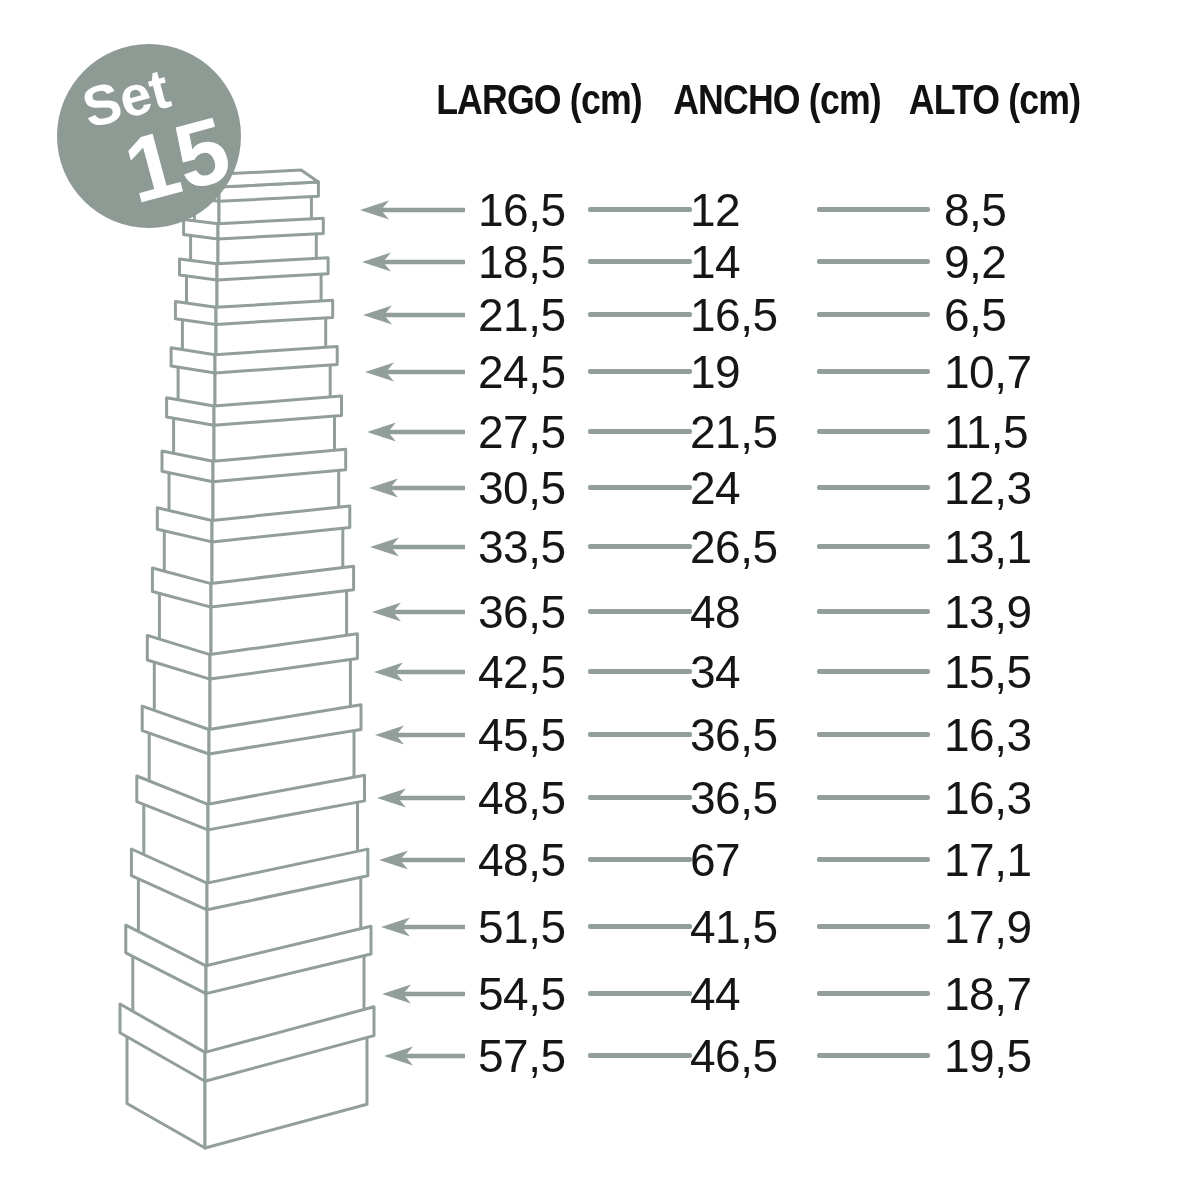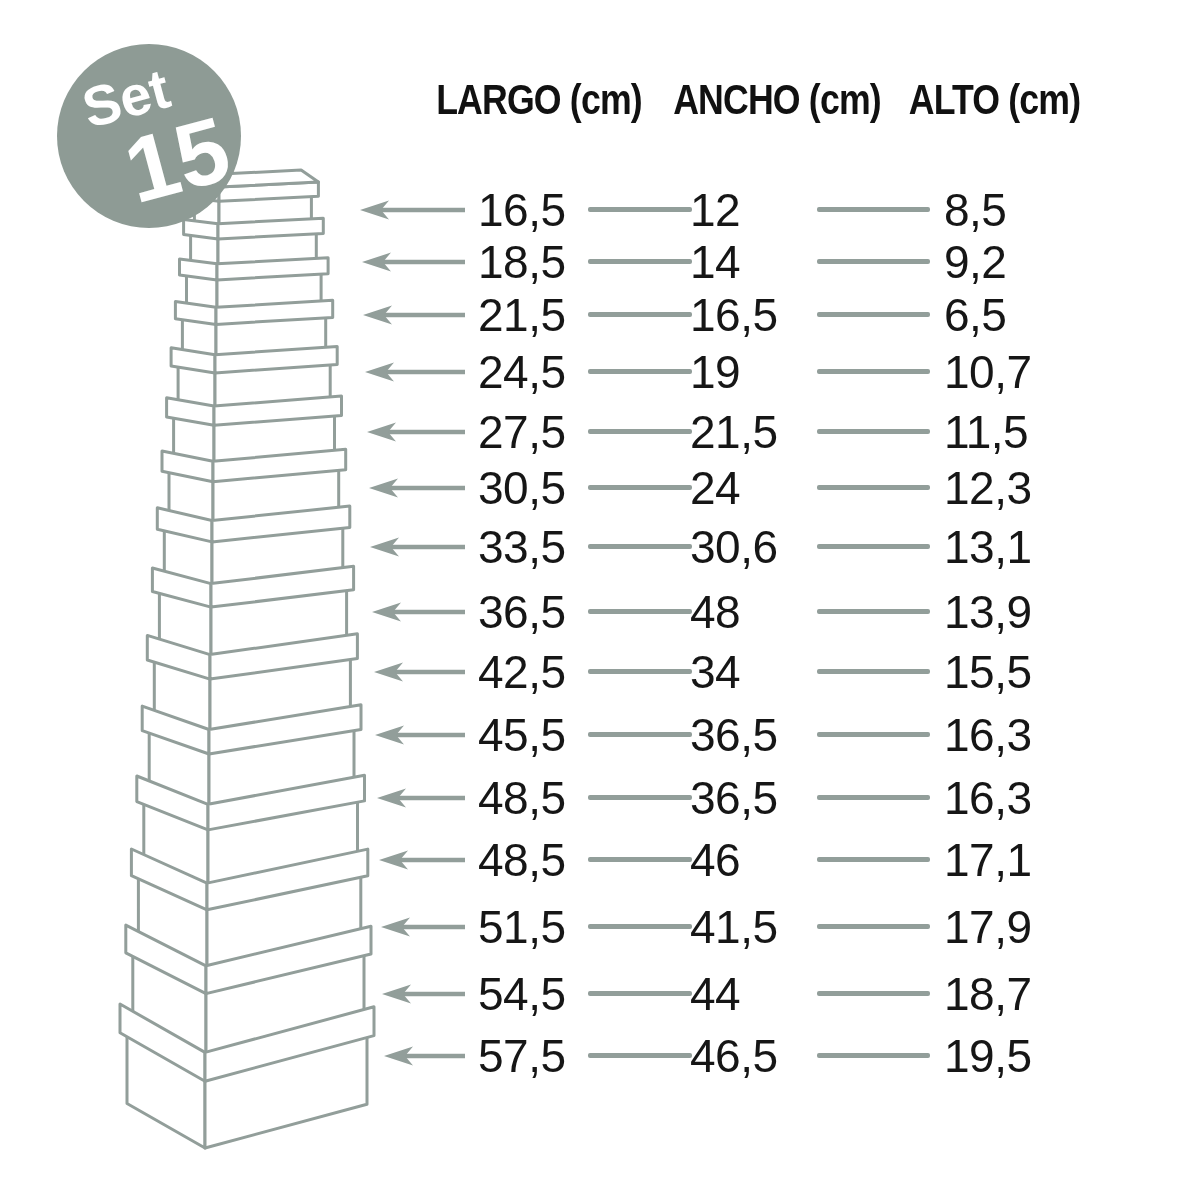--- a/index.html
+++ b/index.html
@@ -204,21 +204,21 @@
         <div class="dash dash2"></div>
         <span class="val v-alto">12,3</span>
       </div>
       <div class="row" style="top: 547px;">
         <svg width="97" height="24" viewBox="0 0 97 24" class="arrow" style="left: 370px;">
           <line x1="20" y1="12" x2="95" y2="12" stroke="#929e9a" stroke-width="4.6"></line>
           <polygon points="0,12 29,2.5 21,12 29,21.5" fill="#929e9a"></polygon>
         </svg>
         <span class="val v-largo">33,5</span>
         <div class="dash dash1"></div>
-        <span class="val v-ancho">30,6</span>
+        <span class="val v-ancho">26,5</span>
         <div class="dash dash2"></div>
         <span class="val v-alto">13,1</span>
       </div>
       <div class="row" style="top: 612px;">
         <svg width="95" height="24" viewBox="0 0 95 24" class="arrow" style="left: 372px;">
           <line x1="20" y1="12" x2="93" y2="12" stroke="#929e9a" stroke-width="4.6"></line>
           <polygon points="0,12 29,2.5 21,12 29,21.5" fill="#929e9a"></polygon>
         </svg>
         <span class="val v-largo">36,5</span>
         <div class="dash dash1"></div>
@@ -259,21 +259,21 @@
         <div class="dash dash2"></div>
         <span class="val v-alto">16,3</span>
       </div>
       <div class="row" style="top: 860px;">
         <svg width="88" height="24" viewBox="0 0 88 24" class="arrow" style="left: 379px;">
           <line x1="20" y1="12" x2="86" y2="12" stroke="#929e9a" stroke-width="4.6"></line>
           <polygon points="0,12 29,2.5 21,12 29,21.5" fill="#929e9a"></polygon>
         </svg>
         <span class="val v-largo">48,5</span>
         <div class="dash dash1"></div>
-        <span class="val v-ancho">46</span>
+        <span class="val v-ancho">67</span>
         <div class="dash dash2"></div>
         <span class="val v-alto">17,1</span>
       </div>
       <div class="row" style="top: 927px;">
         <svg width="86" height="24" viewBox="0 0 86 24" class="arrow" style="left: 381px;">
           <line x1="20" y1="12" x2="84" y2="12" stroke="#929e9a" stroke-width="4.6"></line>
           <polygon points="0,12 29,2.5 21,12 29,21.5" fill="#929e9a"></polygon>
         </svg>
         <span class="val v-largo">51,5</span>
         <div class="dash dash1"></div>

